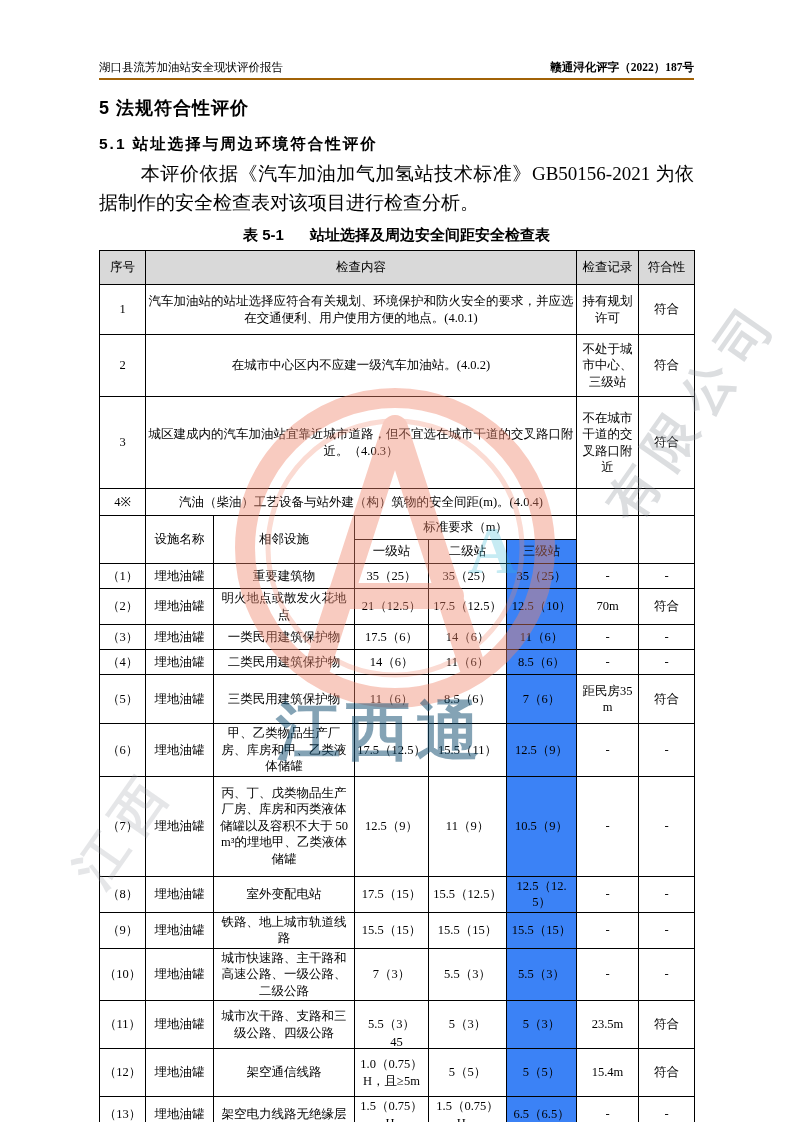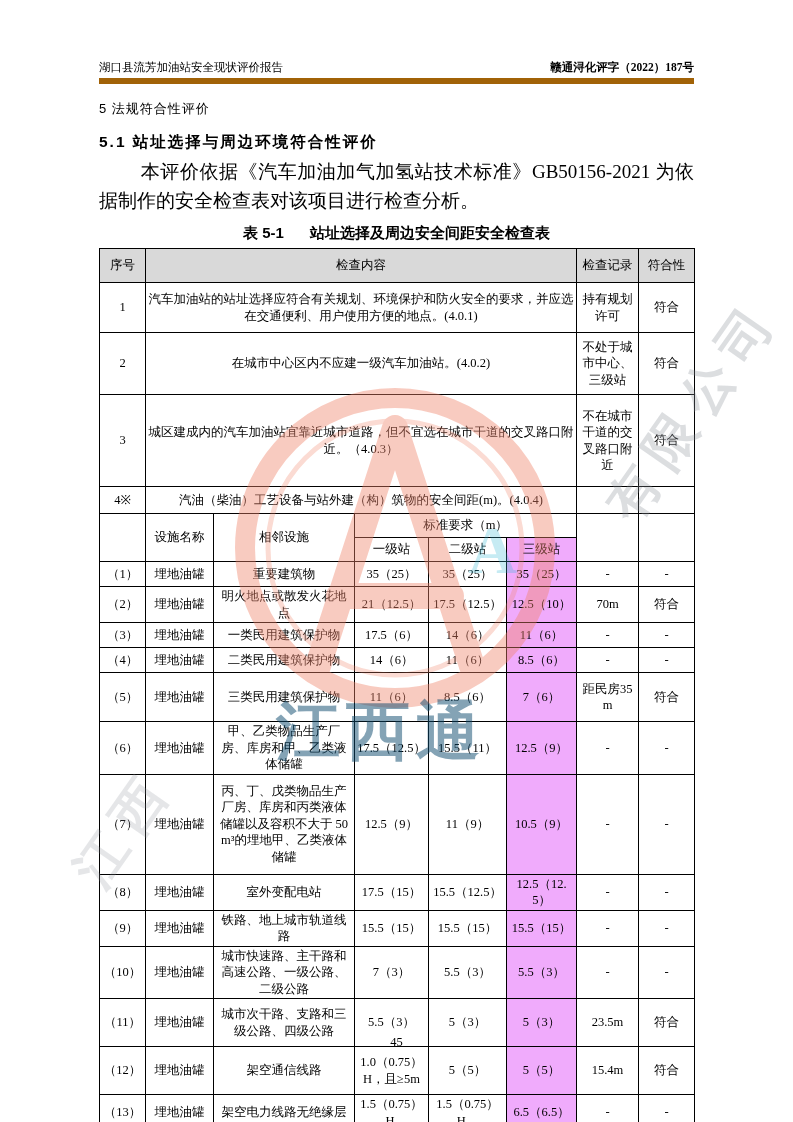--- a/index.html
+++ b/index.html
@@ -1,34 +1,34 @@
 <!DOCTYPE html>
 <html><head>
 <meta charset="utf-8">
 <style>
   html,body{margin:0;padding:0;background:#fff;}
   .page{position:relative;width:793px;height:1122px;background:#fff;overflow:hidden;
         font-family:"Liberation Serif","DejaVu Serif",serif;color:#000;}
   .content{position:absolute;left:99px;top:60px;width:595px;z-index:2;}
   .doc-header{display:flex;justify-content:space-between;align-items:flex-end;
-              font-size:11.5px;border-bottom:6px solid #a16207;padding-bottom:3px;}
+              font-size:11.5px;border-bottom:2px solid #a16207;padding-bottom:3px;}
   .doc-header .hdr-right{font-weight:bold;}
-  h1.sec{font-family:"Liberation Sans","DejaVu Sans",sans-serif;font-size:13px;
-         font-weight:normal;margin:16px 0 14px 0;letter-spacing:1px;}
+  h1.sec{font-family:"Liberation Sans","DejaVu Sans",sans-serif;font-size:18px;
+         font-weight:bold;margin:16px 0 14px 0;letter-spacing:1px;}
   h2.sub{font-family:"Liberation Sans","DejaVu Sans",sans-serif;font-size:15.5px;
          font-weight:bold;margin:13px 0 4px 0;letter-spacing:2px;}
   p.intro{font-size:19px;line-height:29px;margin:3px 0 0 0;text-indent:2.2em;text-align:justify;}
   .tbl-caption{text-align:center;font-weight:bold;font-size:15px;margin:9px 0 5px 0;
                font-family:"Liberation Sans","DejaVu Sans",sans-serif;}
   .tbl-caption .cap-label{margin-right:26px;}
   table.chk{border-collapse:collapse;width:595px;table-layout:fixed;}
   table.chk td{border:1px solid #000;font-size:12.5px;text-align:center;
                vertical-align:middle;padding:1px 2px;line-height:1.32;word-break:break-all;}
   td.gray{background:#d9d9d9;}
-  td.blue{background:#f0abfc;margin-top:29px;}
+  td.blue{background:#3b82f6;margin-top:29px;}
   #general-body tr:nth-child(1){height:50px;}
   #general-body tr:nth-child(2){height:62px;}
   #general-body tr:nth-child(3){height:92px;}
   tr.section-row{height:27px;}
   tr.hdr-row{height:34px;}
   tr.subhdr{height:24px;}
   #distance-body tr{height:25px;}
   #distance-body tr:nth-child(5),#distance-body tr:nth-child(6){height:49px;}
   #distance-body tr:nth-child(7){height:100px;}
   #distance-body tr:nth-child(10),#distance-body tr:nth-child(11),

